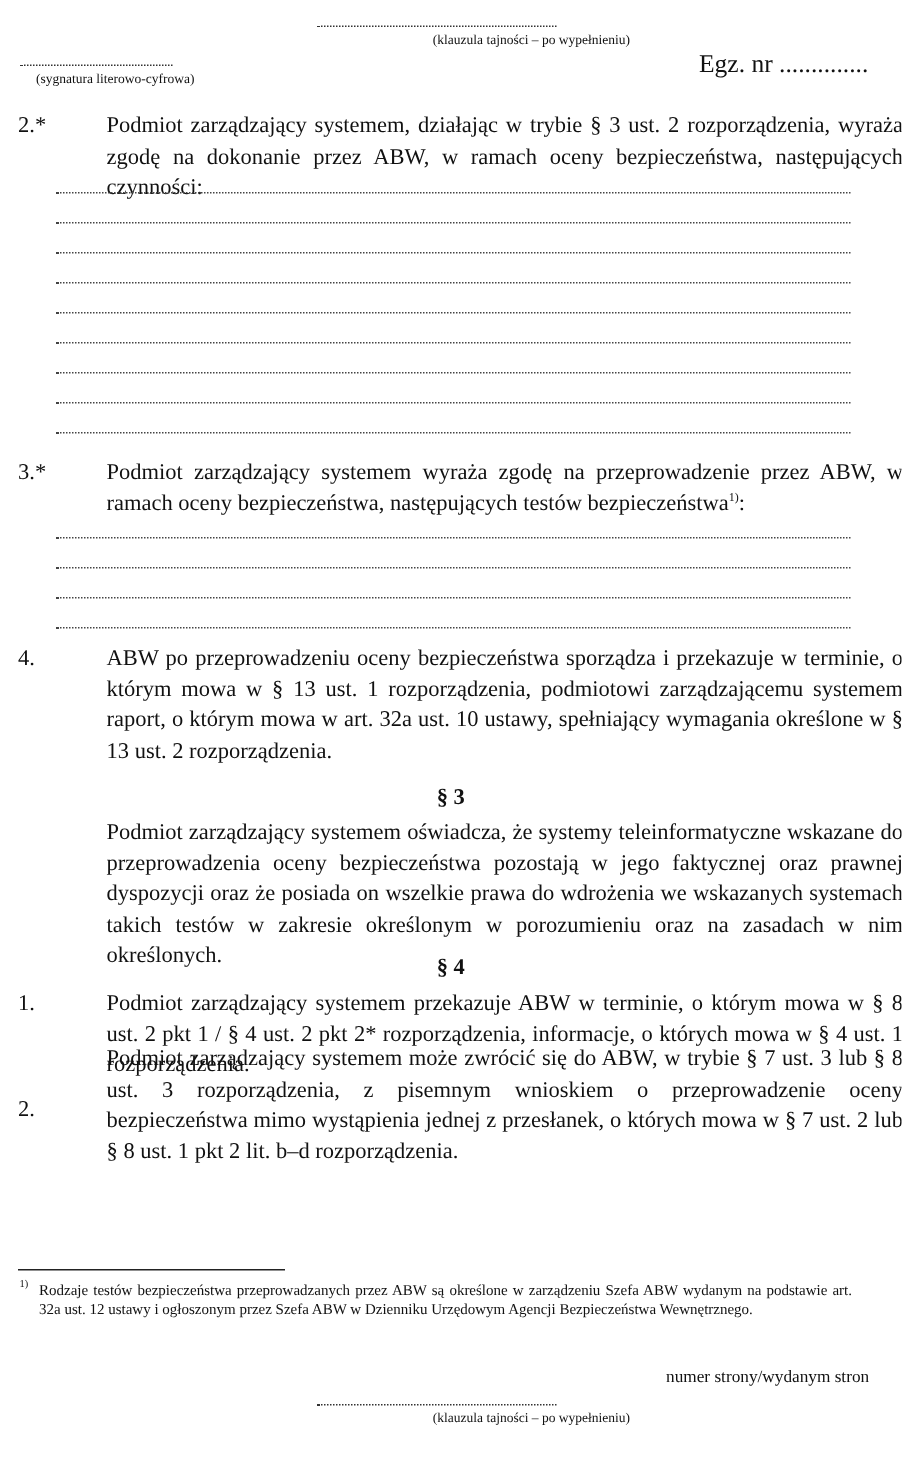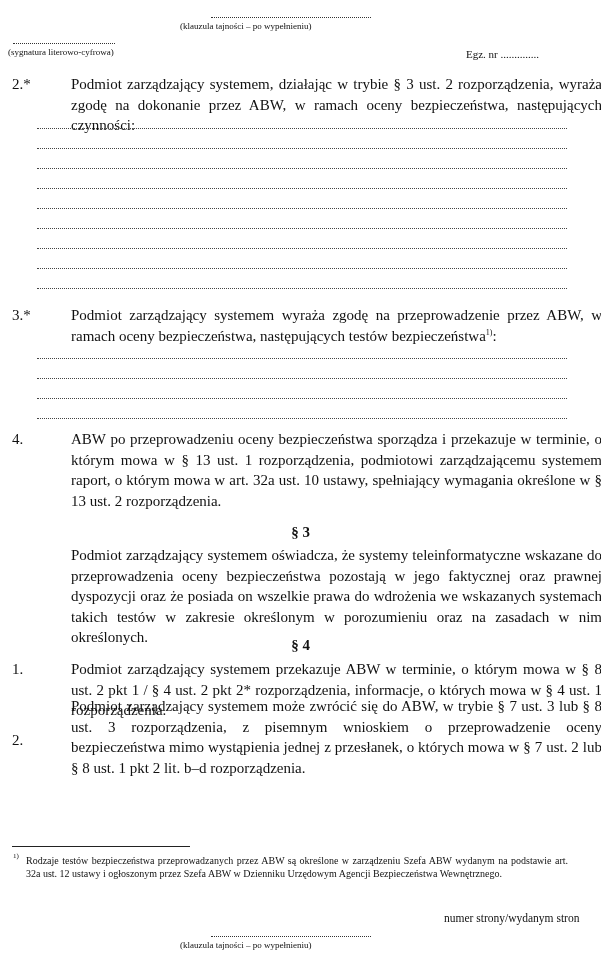--- a/index.html
+++ b/index.html
@@ -6,36 +6,36 @@
   body {
     width: 601px; height: 978px; position: relative; overflow: hidden;
     font-family: "Liberation Serif", "DejaVu Serif", serif; color: #111111;
   }
   .abs { position: absolute; }
   .dots { border-bottom: 1px dotted #333; height: 0; }
   .small { font-size: 9px; line-height: 10px; }
   .para { font-size: 15px; line-height: 20.5px; text-align: justify; }
   .para.last-left { text-align-last: left; margin-left: 34px; }
   .num { position: absolute; font-size: 15px; line-height: 20.5px; }
-  .center { text-align: left; }
+  .center { text-align: right; }
   .heading { font-size: 15px; font-weight: bold; text-align: center; }
   .fill-line { position: absolute; left: 37px; width: 530px; border-bottom: 1px dotted #444; height: 0; }
   sup { font-size: 8px; line-height: 0; }
   .fn { font-size: 10px; line-height: 12.5px; text-align: justify; }
 </style>
 </head>
 <body>
 
 <div class="abs dots" style="left:211px; top:17px; width:160px;"></div>
 <div class="abs small center" style="left:180px; top:21px; width:240px;">(klauzula tajności – po wypełnieniu)</div>
 
 <div class="abs dots" style="left:13px; top:43px; width:102px;"></div>
-<div class="abs small" style="left:8px; top:47px;">(sygnatura literowo-cyfrowa)</div>
+<div class="abs small" style="left:24px; top:47px;">(sygnatura literowo-cyfrowa)</div>
 
-<div class="abs" style="left:466px; top:35px; font-size:11px; line-height:16px; white-space:nowrap;margin-top:11px;">
+<div class="abs" style="left:466px; top:35px; font-size:17px; line-height:16px; white-space:nowrap;">
   <span>Egz. nr</span>
   <span>..............</span>
 </div>
 
 <div class="num" style="left:12px; top:74px;">2.*</div>
 <div class="abs para last-left" style="left:37px; top:74px; width:531px;">Podmiot zarządzający systemem, działając w trybie § 3 ust. 2 rozporządzenia, wyraża zgodę na dokonanie przez ABW, w ramach oceny bezpieczeństwa, następujących czynności:</div>
 <div>
   <div class="fill-line" style="top:128px;"></div>
   <div class="fill-line" style="top:148px;"></div>
   <div class="fill-line" style="top:168px;"></div>

